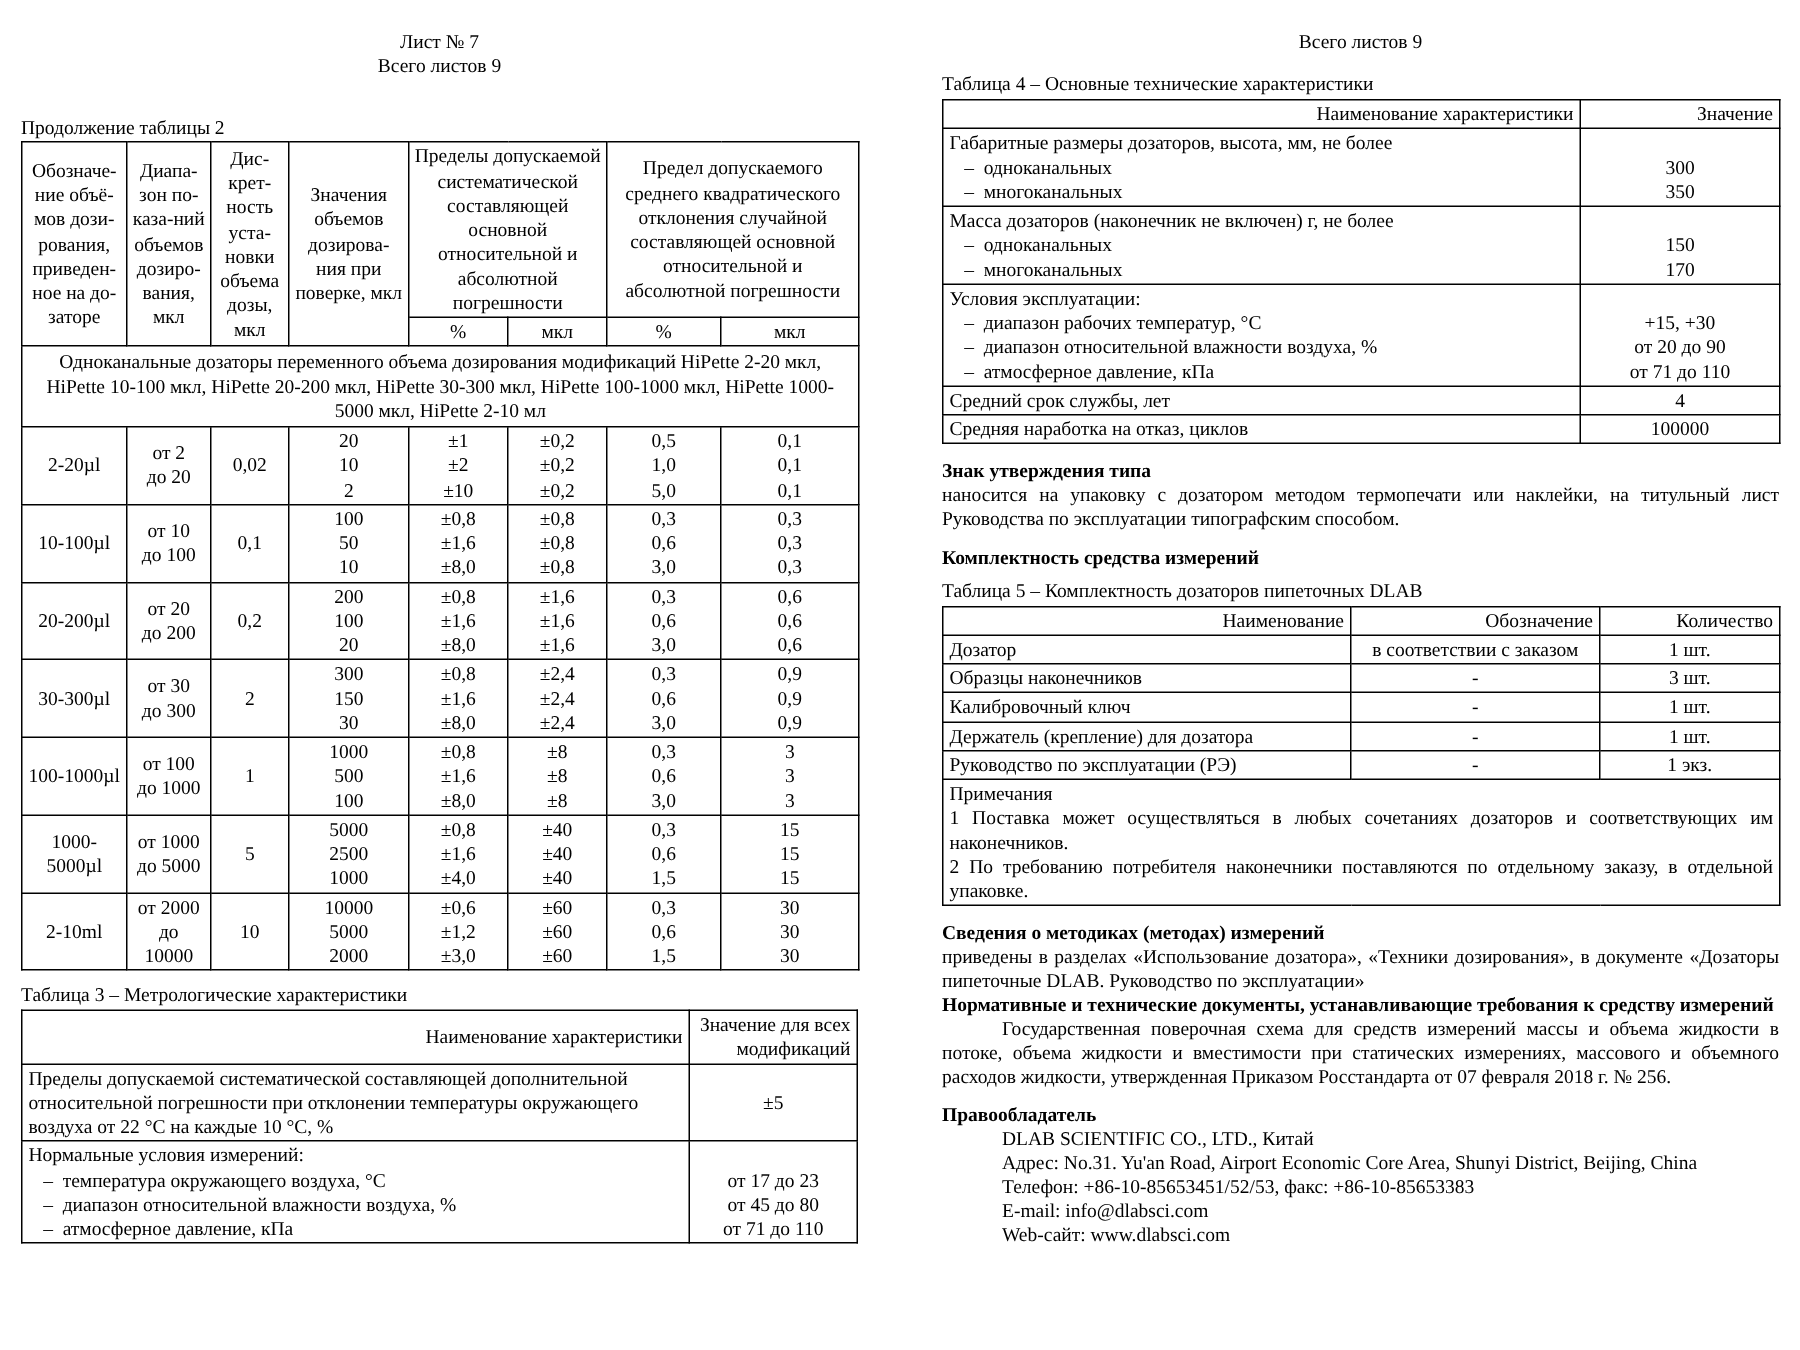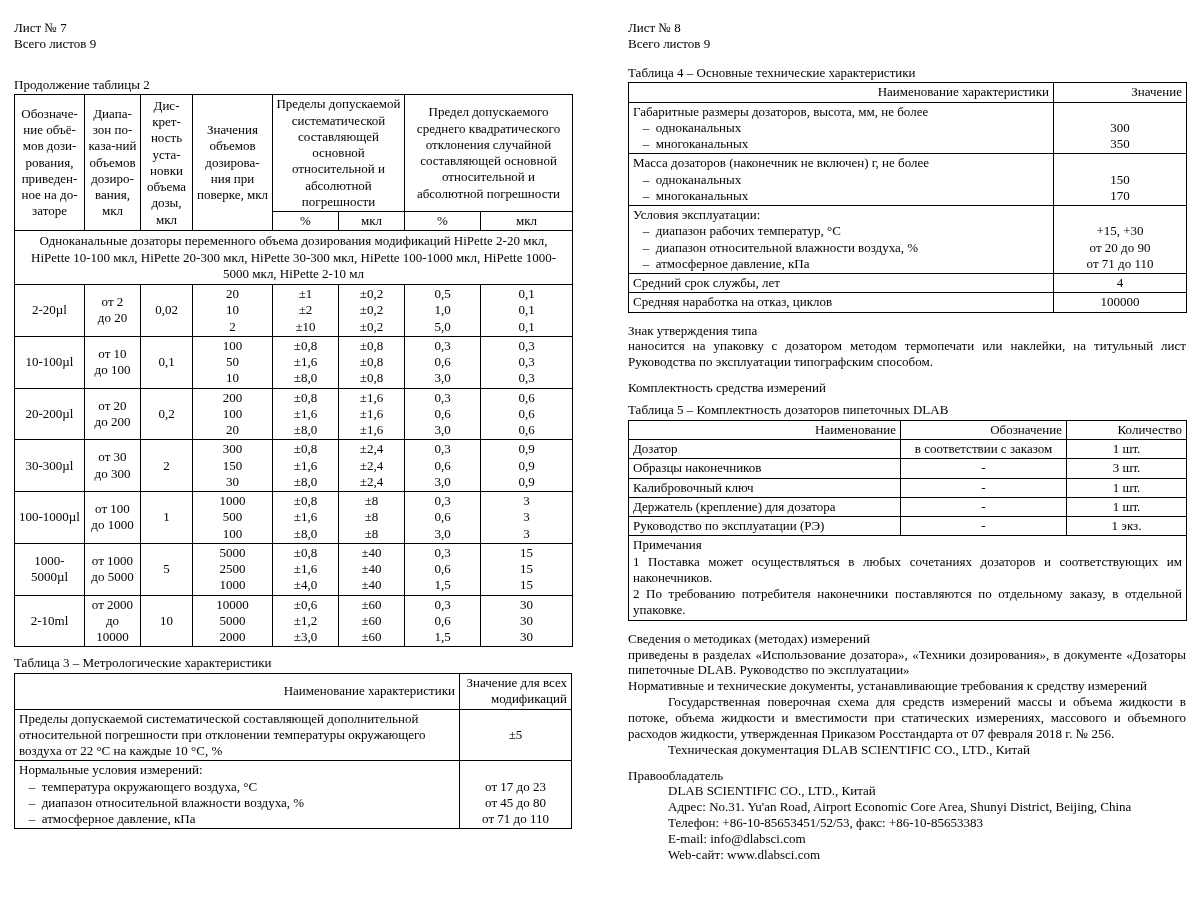--- a/index.html
+++ b/index.html
@@ -7,21 +7,21 @@
   body {
     width: 1200px; height: 900px; overflow: hidden;
     background: #ffffff; color: #000000;
     font-family: "Liberation Serif", "DejaVu Serif", serif;
     font-size: 13px; line-height: 1.22;
   }
   .doc { display: flex; width: 1200px; height: 900px; }
   .page { flex: none; }
   .page-left  { width: 592px; padding: 20px 20px 0 14px; }
   .page-right { width: 608px; padding: 20px 14px 0 36px; }
-  .page-head { text-align: left; line-height: 1.25; }
+  .page-head { text-align: center; line-height: 1.25; }
   .page-left  .page-head { margin-bottom: 24px; }
   .page-right .page-head { margin-bottom: 12px; }
   .caption { margin: 0 0 2px 0; }
   .mt8 { margin-top: 8px; }
   .mt6 { margin-top: 6px; }
 
   table { border-collapse: collapse; table-layout: fixed; }
   th, td { border: 1px solid #000; font-weight: normal; }
 
   
@@ -35,21 +35,21 @@
   
   .spec { width: 558px; }
   .t3 { width: 557px; }
   .spec th, .spec td { padding: 1px 4px; line-height: 1.25; }
   .spec th { text-align: right; vertical-align: middle; }
   .spec td { vertical-align: top; white-space: pre-line; }
   .spec td.val { text-align: center; }
   .spec td.mid { vertical-align: middle; }
   .spec td.notes { text-align: justify; }
 
-  .h { font-weight: normal; margin: 10px 0 0 0; }
+  .h { font-weight: bold; margin: 10px 0 0 0; }
   .para { margin: 0; text-align: justify; }
   .indent { text-indent: 40px; }
   .addr { margin: 0; padding-left: 40px; }
 </style>
 </head>
 <body>
 
 <div class="doc">
 
   <div class="page page-left">
@@ -80,21 +80,21 @@
         <th colspan="2">Пределы допускаемой систематической составляющей основной относительной и абсолютной погрешности</th>
         <th colspan="2">Предел допускаемого среднего квадратического отклонения случайной составляющей основной относительной и абсолютной погрешности</th>
       </tr>
       <tr>
         <th>%</th>
         <th>мкл</th>
         <th>%</th>
         <th>мкл</th>
       </tr>
       <tr>
-        <td class="mods" colspan="8">Одноканальные дозаторы переменного объема дозирования модификаций HiPette 2-20 мкл, HiPette 10-100 мкл, HiPette 20-300 мкл, HiPette 30-300 мкл, HiPette 100-1000 мкл, HiPette 1000-5000 мкл, HiPette 2-10 мл</td>
+        <td class="mods" colspan="8">Одноканальные дозаторы переменного объема дозирования модификаций HiPette 2-20 мкл, HiPette 10-100 мкл, HiPette 20-200 мкл, HiPette 30-300 мкл, HiPette 100-1000 мкл, HiPette 1000-5000 мкл, HiPette 2-10 мл</td>
       </tr>
 
       <tr>
         <td>2-20µl</td>
         <td>от 2
 до 20</td>
         <td>0,02</td>
         <td>20
 10
 2</td>
@@ -265,21 +265,20 @@
 от 17 до 23
 от 45 до 80
 от 71 до 110</td>
       </tr>
     </tbody>
       </table>
   </div>
 
   <div class="page page-right">
     <div class="page-head">
-      <div>Лист № 8</div>
       <div>Всего листов 9</div>
     </div>
 
     <div class="caption">Таблица 4 – Основные технические характеристики</div>
     <table class="spec">
       <colgroup>
           <col style="width:425px">
           <col style="width:133px">
         </colgroup>
       <tbody>
@@ -373,21 +372,20 @@
 2 По требованию потребителя наконечники поставляются по отдельному заказу, в отдельной упаковке.</td>
       </tr>
     </tbody>
       </table>
 
     <div class="h">Сведения о методиках (методах) измерений</div>
     <p class="para">приведены в разделах «Использование дозатора», «Техники дозирования», в документе «Дозаторы пипеточные DLAB. Руководство по эксплуатации»</p>
 
     <div class="h para">Нормативные и технические документы, устанавливающие требования к средству измерений</div>
     <p class="para indent">Государственная поверочная схема для средств измерений массы и объема жидкости в потоке, объема жидкости и вместимости при статических измерениях, массового и объемного расходов жидкости, утвержденная Приказом Росстандарта от 07 февраля 2018 г. № 256.</p>
-    <p class="para indent">Техническая документация DLAB SCIENTIFIC CO., LTD., Китай</p>
 
     <div class="h">Правообладатель</div>
     <div class="addr">
       <div>DLAB SCIENTIFIC CO., LTD., Китай</div>
       <div>Адрес: No.31. Yu'an Road, Airport Economic Core Area, Shunyi District, Beijing, China</div>
       <div>Телефон: +86-10-85653451/52/53, факс: +86-10-85653383</div>
       <div>E-mail: info@dlabsci.com</div>
       <div>Web-сайт: www.dlabsci.com</div>
     </div>
   </div>

